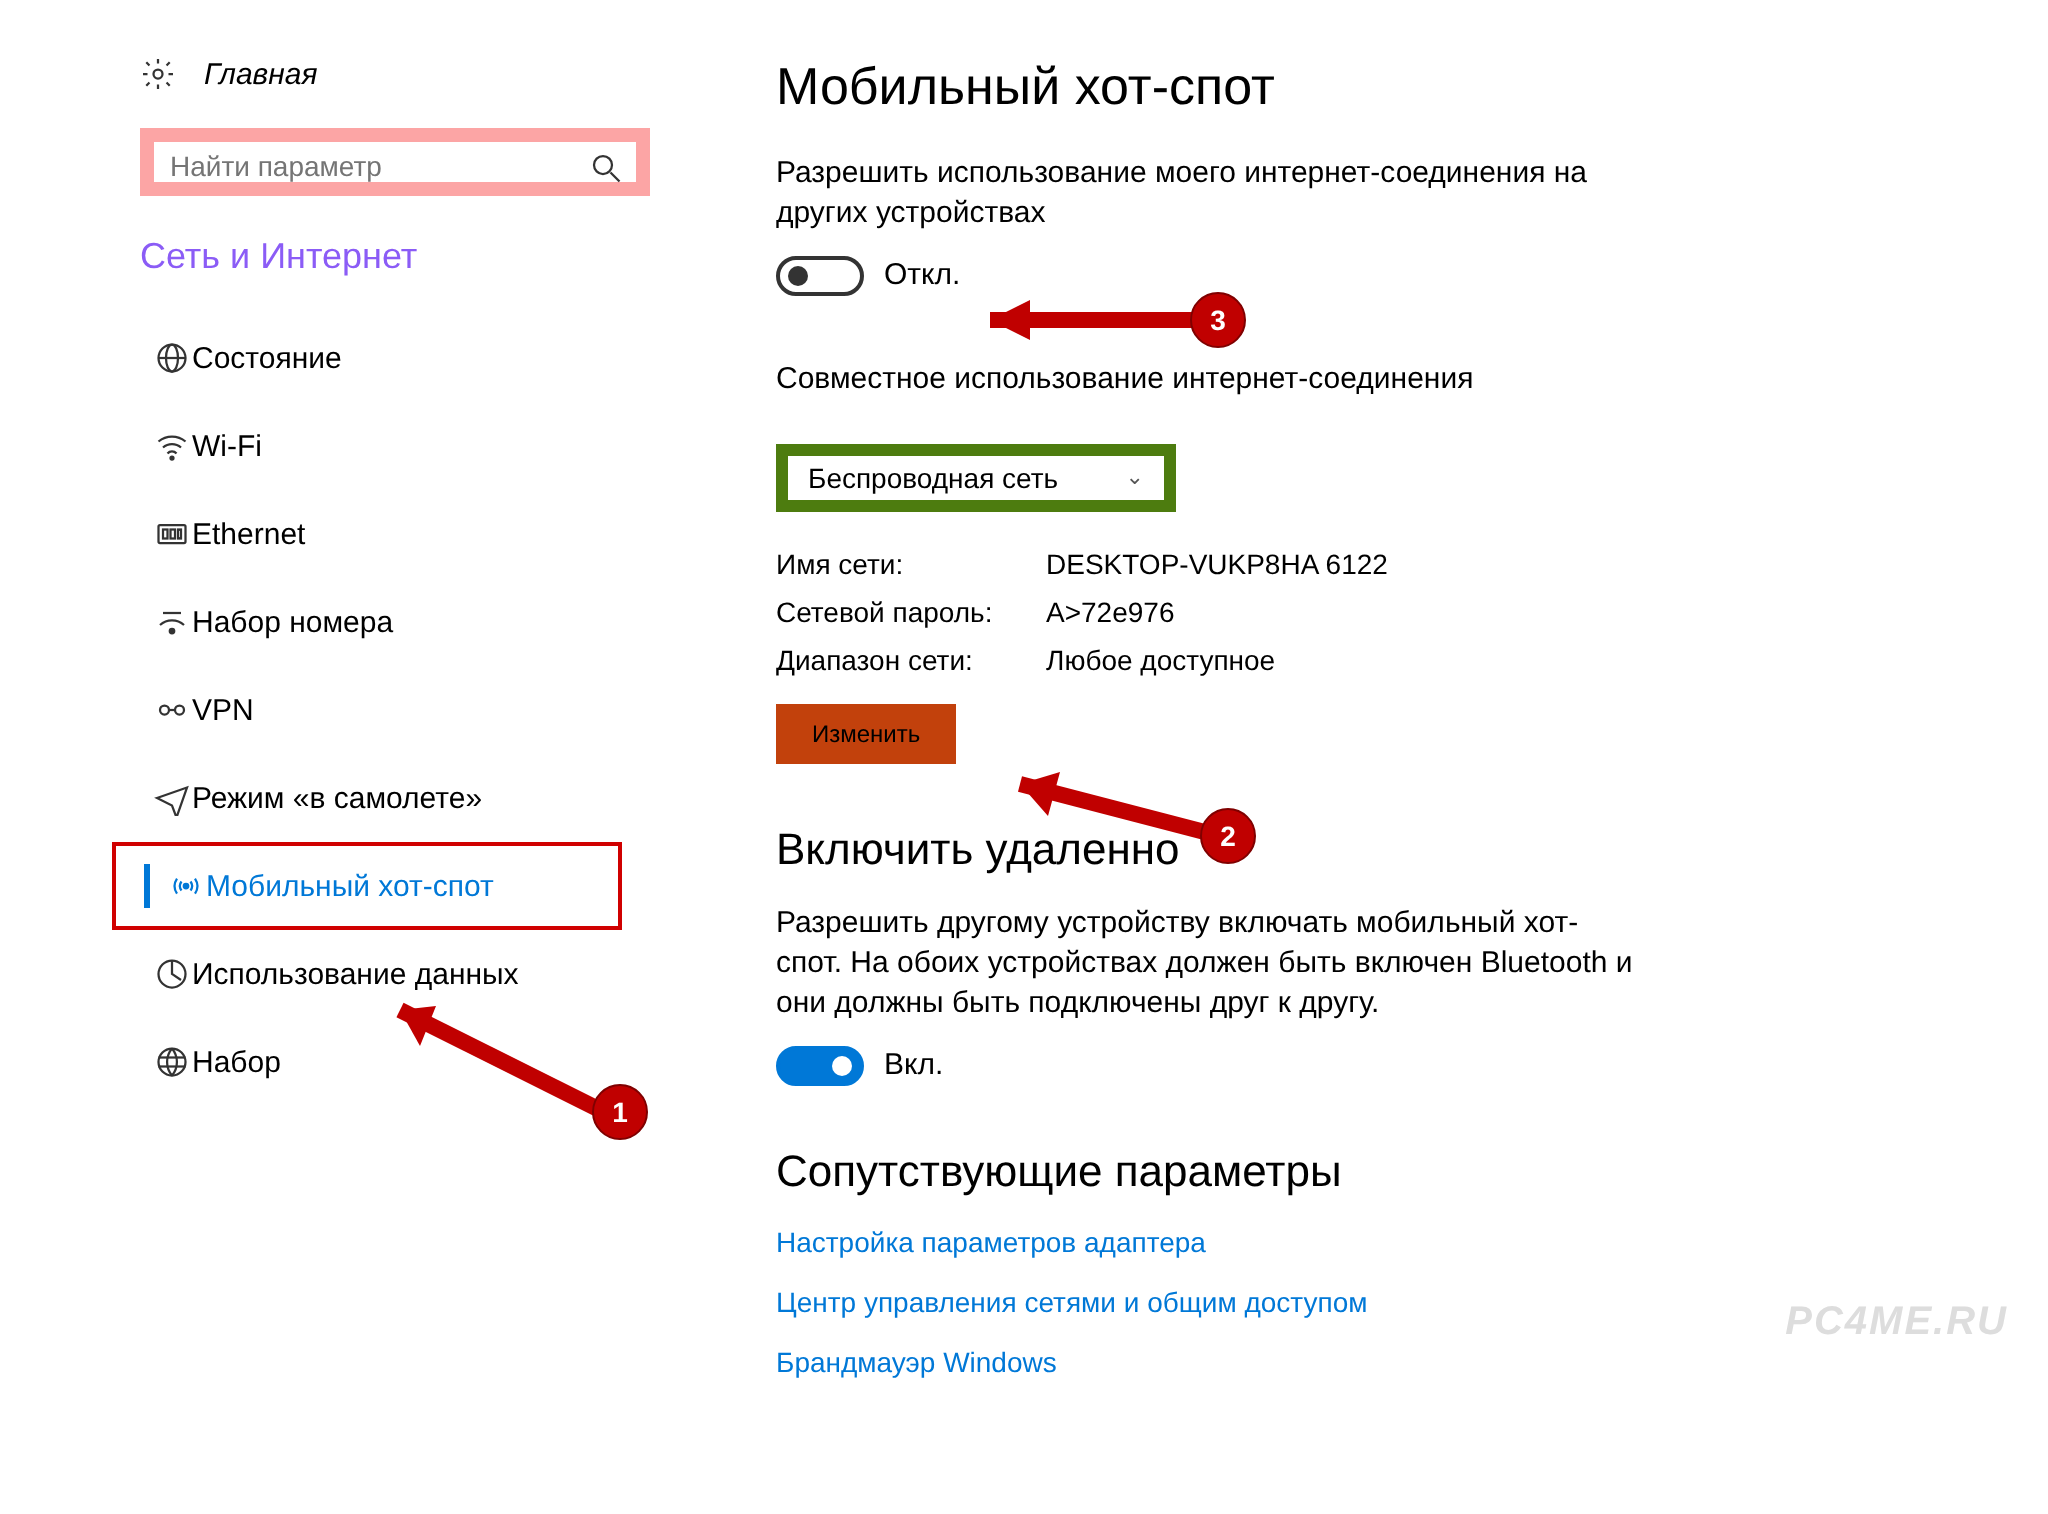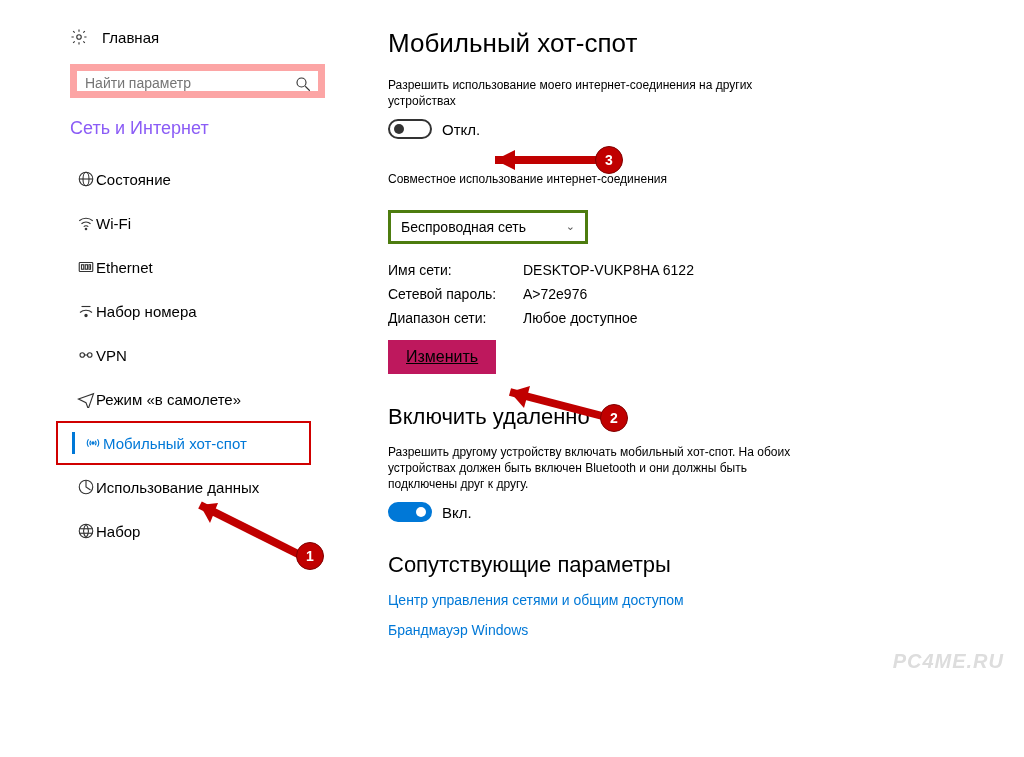--- a/index.html
+++ b/index.html
@@ -10,21 +10,21 @@
     background: #fff;
     width: 1024px;
     height: 757px;
     position: relative;
     overflow: hidden;
   }
   .container { display: flex; padding-top: 28px; }
   .sidebar { width: 340px; padding-left: 70px; }
   .main { flex: 1; padding-left: 48px; padding-right: 40px; }
 
-  .home-row { display: flex; align-items: center; gap: 14px; margin-bottom: 18px; }
+  .home-row { display: flex; align-items: center; gap: 14px; margin-bottom: 18px; font-style: italic; }
   .home-row .icon { width: 18px; height: 18px; display:flex; align-items:center; justify-content:center; }
   .home-label { font-size: 15px; }
 
   .search-box {
     display: flex; align-items: flex-end;
     border: 7px solid #fca5a5;
     height: 34px; width: 255px;
     padding: 0 8px;
     margin-bottom: 20px;
     color: #666;
@@ -53,50 +53,50 @@
     padding-left: 8px;
     width: 255px;
   }
   .selected-box .bar {
     width: 3px; height: 22px; background: #0078d7; margin-right: 8px;
   }
 
   h1 { font-weight: 400; font-size: 26px; margin-bottom: 18px; }
   h2 { font-weight: 400; font-size: 22px; margin-top: 30px; margin-bottom: 14px; }
 
-  .desc { font-size: 12px; color: #000; margin-bottom: 10px; max-width: 430px; line-height: 1.35; }
+  .desc { font-size: 15px; color: #000; margin-bottom: 10px; max-width: 430px; line-height: 1.35; }
 
   .toggle-row { display: flex; align-items: center; gap: 10px; margin-bottom: 6px; }
   .toggle {
     width: 44px; height: 20px; border: 2px solid #333; border-radius: 12px;
     position: relative; background: #fff;
   }
   .toggle .knob {
     width: 10px; height: 10px; border-radius: 50%; background: #333;
     position: absolute; top: 3px; left: 4px;
   }
   .toggle.on { background: #0078d7; border-color: #0078d7; }
   .toggle.on .knob { background: #fff; left: auto; right: 4px; }
   .toggle-label { font-size: 15px; }
 
   .dropdown {
     display: inline-flex; align-items: center; justify-content: space-between;
-    border: 3px solid #4d7c0f; height: 34px; padding: 0 10px; width: 200px;
+    border: 6px solid #4d7c0f; height: 34px; padding: 0 10px; width: 200px;
     font-size: 14px; margin-top: 6px; margin-bottom: 18px;
   }
   .dropdown .chev { font-size: 11px; color: #555; }
 
   .info-table { margin-bottom: 14px; }
   .info-row { display: flex; margin-bottom: 8px; font-size: 14px; }
   .info-row .k { width: 135px; }
   .info-row .v { }
 
   .btn {
-    display: inline-block; background: #be185d; border: none;
-    padding: 8px 18px; font-size: 16px; cursor: pointer; text-decoration: underline;
+    display: inline-block; background: #c2410c; border: none;
+    padding: 8px 18px; font-size: 12px; cursor: pointer;
   }
 
   .link { color: #0078d7; font-size: 14px; display: block; margin-bottom: 14px; cursor: pointer; }
 
   .watermark {
     position: absolute; right: 20px; bottom: 84px;
     font-size: 20px; font-weight: bold; font-style: italic;
     color: #ddd; letter-spacing: 1px;
   }
 
@@ -285,20 +285,21 @@
     <h2>Включить удаленно</h2>
     <div class="desc">Разрешить другому устройству включать мобильный хот-спот. На обоих устройствах должен быть включен Bluetooth и они должны быть подключены друг к другу.</div>
     <div class="toggle-row">
       <div class="toggle on">
           <div class="knob"></div>
         </div>
       <span class="toggle-label">Вкл.</span>
     </div>
 
     <h2>Сопутствующие параметры</h2>
+    <span class="link">Настройка параметров адаптера</span>
     <span class="link">Центр управления сетями и общим доступом</span>
     <span class="link">Брандмауэр Windows</span>
   </div>
 </div>
 
 <svg class="arrow" style="left:170px; top:495px;" width="140" height="70">
   <line x1="130" y1="60" x2="30" y2="10"></line>
   <polygon points="30,10 48,8 40,28"></polygon>
 </svg>
 <div class="badge" style="left:296px; top:542px;">1</div>

